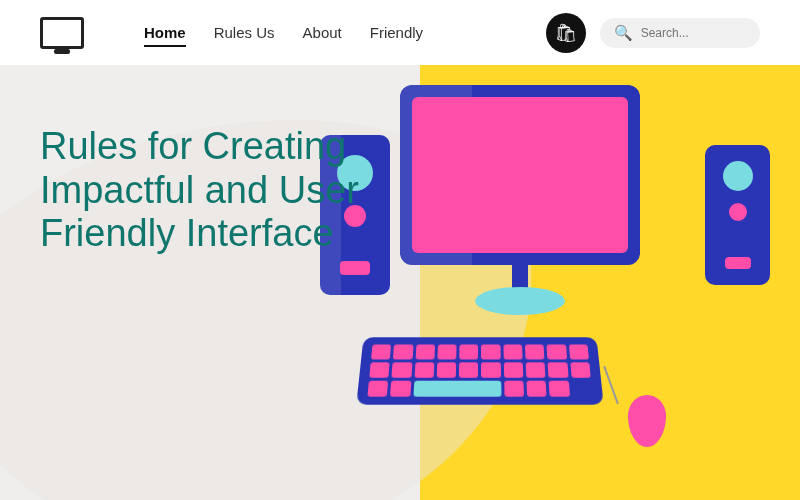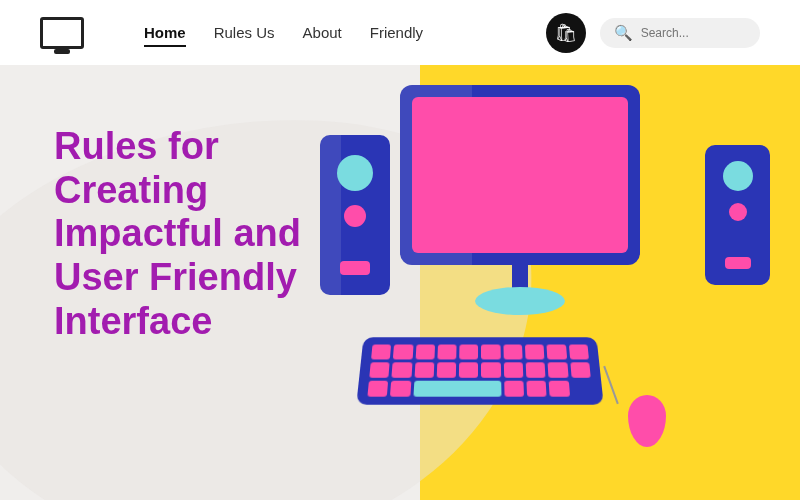--- a/index.html
+++ b/index.html
@@ -164,24 +164,23 @@
     .hero-content {
       position: absolute;
       left: 40px;
       top: 60px;
       max-width: 320px;
       z-index: 5;
     }
 
     .hero-title {
       font-size: 38px;
-      font-weight: 700;
-      color: #a21caf;
+      font-weight: 400;
+      color: #0f766e;
       line-height: 1.15;
-      margin-left: 14px;
     }
 
     
     .computer-scene {
       position: absolute;
       right: 20px;
       top: -10px;
       width: 480px;
       height: 460px;
       z-index: 4;

